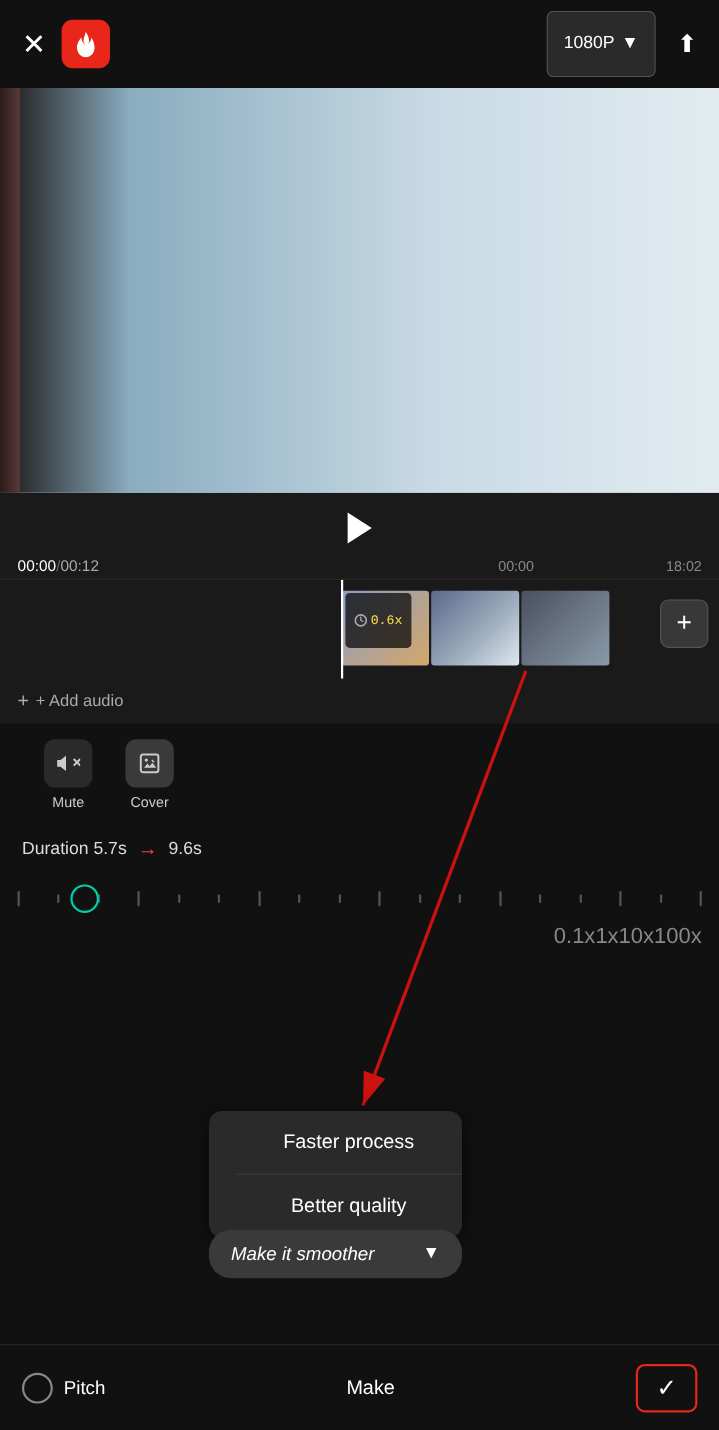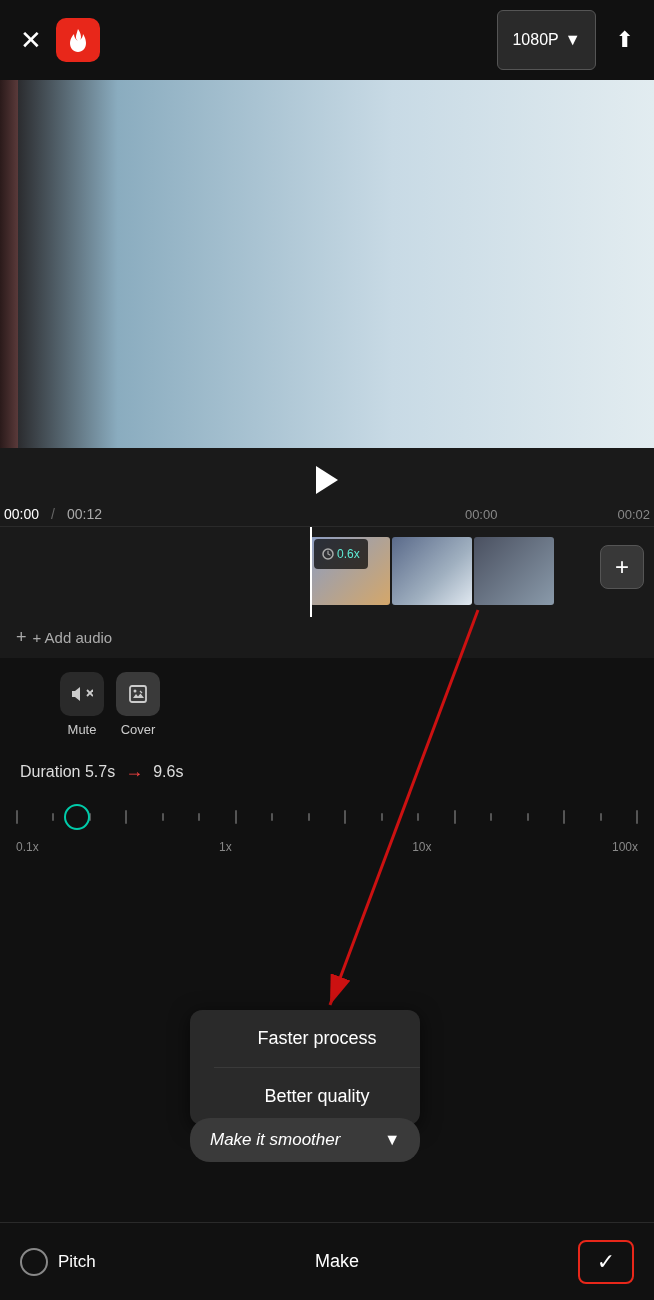--- a/index.html
+++ b/index.html
@@ -94,25 +94,25 @@
       border-top: 14px solid transparent;
       border-bottom: 14px solid transparent;
       border-left: 22px solid #ffffff;
       cursor: pointer;
     }
 
     
     .time-bar {
       display: flex;
       align-items: center;
-      padding: 4px 4px;
+      padding: 4px 16px;
       font-size: 14px;
       color: #aaaaaa;
       border-bottom: 1px solid #2a2a2a;
-      gap: 12px;
+      gap: 0;
     }
     .time-current { color: #ffffff; }
     .time-separator { color: #666; }
     .time-total { color: #aaaaaa; }
 
     
     .timeline-strip-container {
       position: relative;
       height: 90px;
       overflow: hidden;
@@ -150,27 +150,28 @@
     }
     .thumb-3 {
       background: linear-gradient(135deg, #4a5060 0%, #8a9aaa 100%);
     }
     .speed-badge {
       position: absolute;
       left: 314px;
       top: 12px;
       background: rgba(0,0,0,0.7);
       border-radius: 4px;
-      padding: 8px 8px;
+      padding: 18px 8px;
       font-size: 12px;
-      color: #5eead4;
+      color: #fde047;
       display: flex;
       align-items: center;
       gap: 3px;
       z-index: 11;
+      font-family: Liberation Mono, monospace;
     }
     .add-btn {
       position: absolute;
       right: 10px;
       top: 18px;
       width: 44px;
       height: 44px;
       background: rgba(60,60,60,0.9);
       border-radius: 8px;
       display: flex;
@@ -194,22 +195,22 @@
     }
     .add-audio-plus {
       font-size: 18px;
       color: #aaaaaa;
     }
 
     
     .controls-row {
       display: flex;
       align-items: center;
-      padding: 14px 60px;
-      gap: 12px;
+      padding: 14px 40px;
+      gap: 30px;
       background: #111111;
     }
     .control-btn {
       display: flex;
       flex-direction: column;
       align-items: center;
       gap: 6px;
       cursor: pointer;
       color: #cccccc;
     }
@@ -272,23 +273,23 @@
       width: 26px;
       height: 26px;
       border-radius: 50%;
       border: 2px solid #00ccaa;
       background: #111;
       cursor: pointer;
       z-index: 5;
     }
     .speed-labels {
       display: flex;
-      justify-content: space-between;
+      justify-content: flex-end;
       padding: 8px 0;
-      font-size: 12px;
+      font-size: 20px;
       color: #888888;
     }
 
     
     .popup-menu {
       position: absolute;
       left: 190px;
       top: 1010px;
       background: #2a2a2a;
       border-radius: 12px;
@@ -423,21 +424,21 @@
   <div class="play-row">
     <div class="play-btn"></div>
   </div>
 
   <div class="time-bar">
     <span class="time-current">00:00</span>
     <span class="time-separator">/</span>
     <span class="time-total">00:12</span>
     <div style="flex:1;display:flex;justify-content:flex-end;gap:120px;color:#888;font-size:13px;">
       <span>00:00</span>
-      <span>00:02</span>
+      <span>18:02</span>
     </div>
   </div>
 
   <div class="timeline-strip-container">
     <div class="timeline-cursor"></div>
     <div class="timeline-thumbnails">
       <div class="thumb thumb-1"></div>
       <div class="thumb thumb-2"></div>
       <div class="thumb thumb-3"></div>
     </div>

